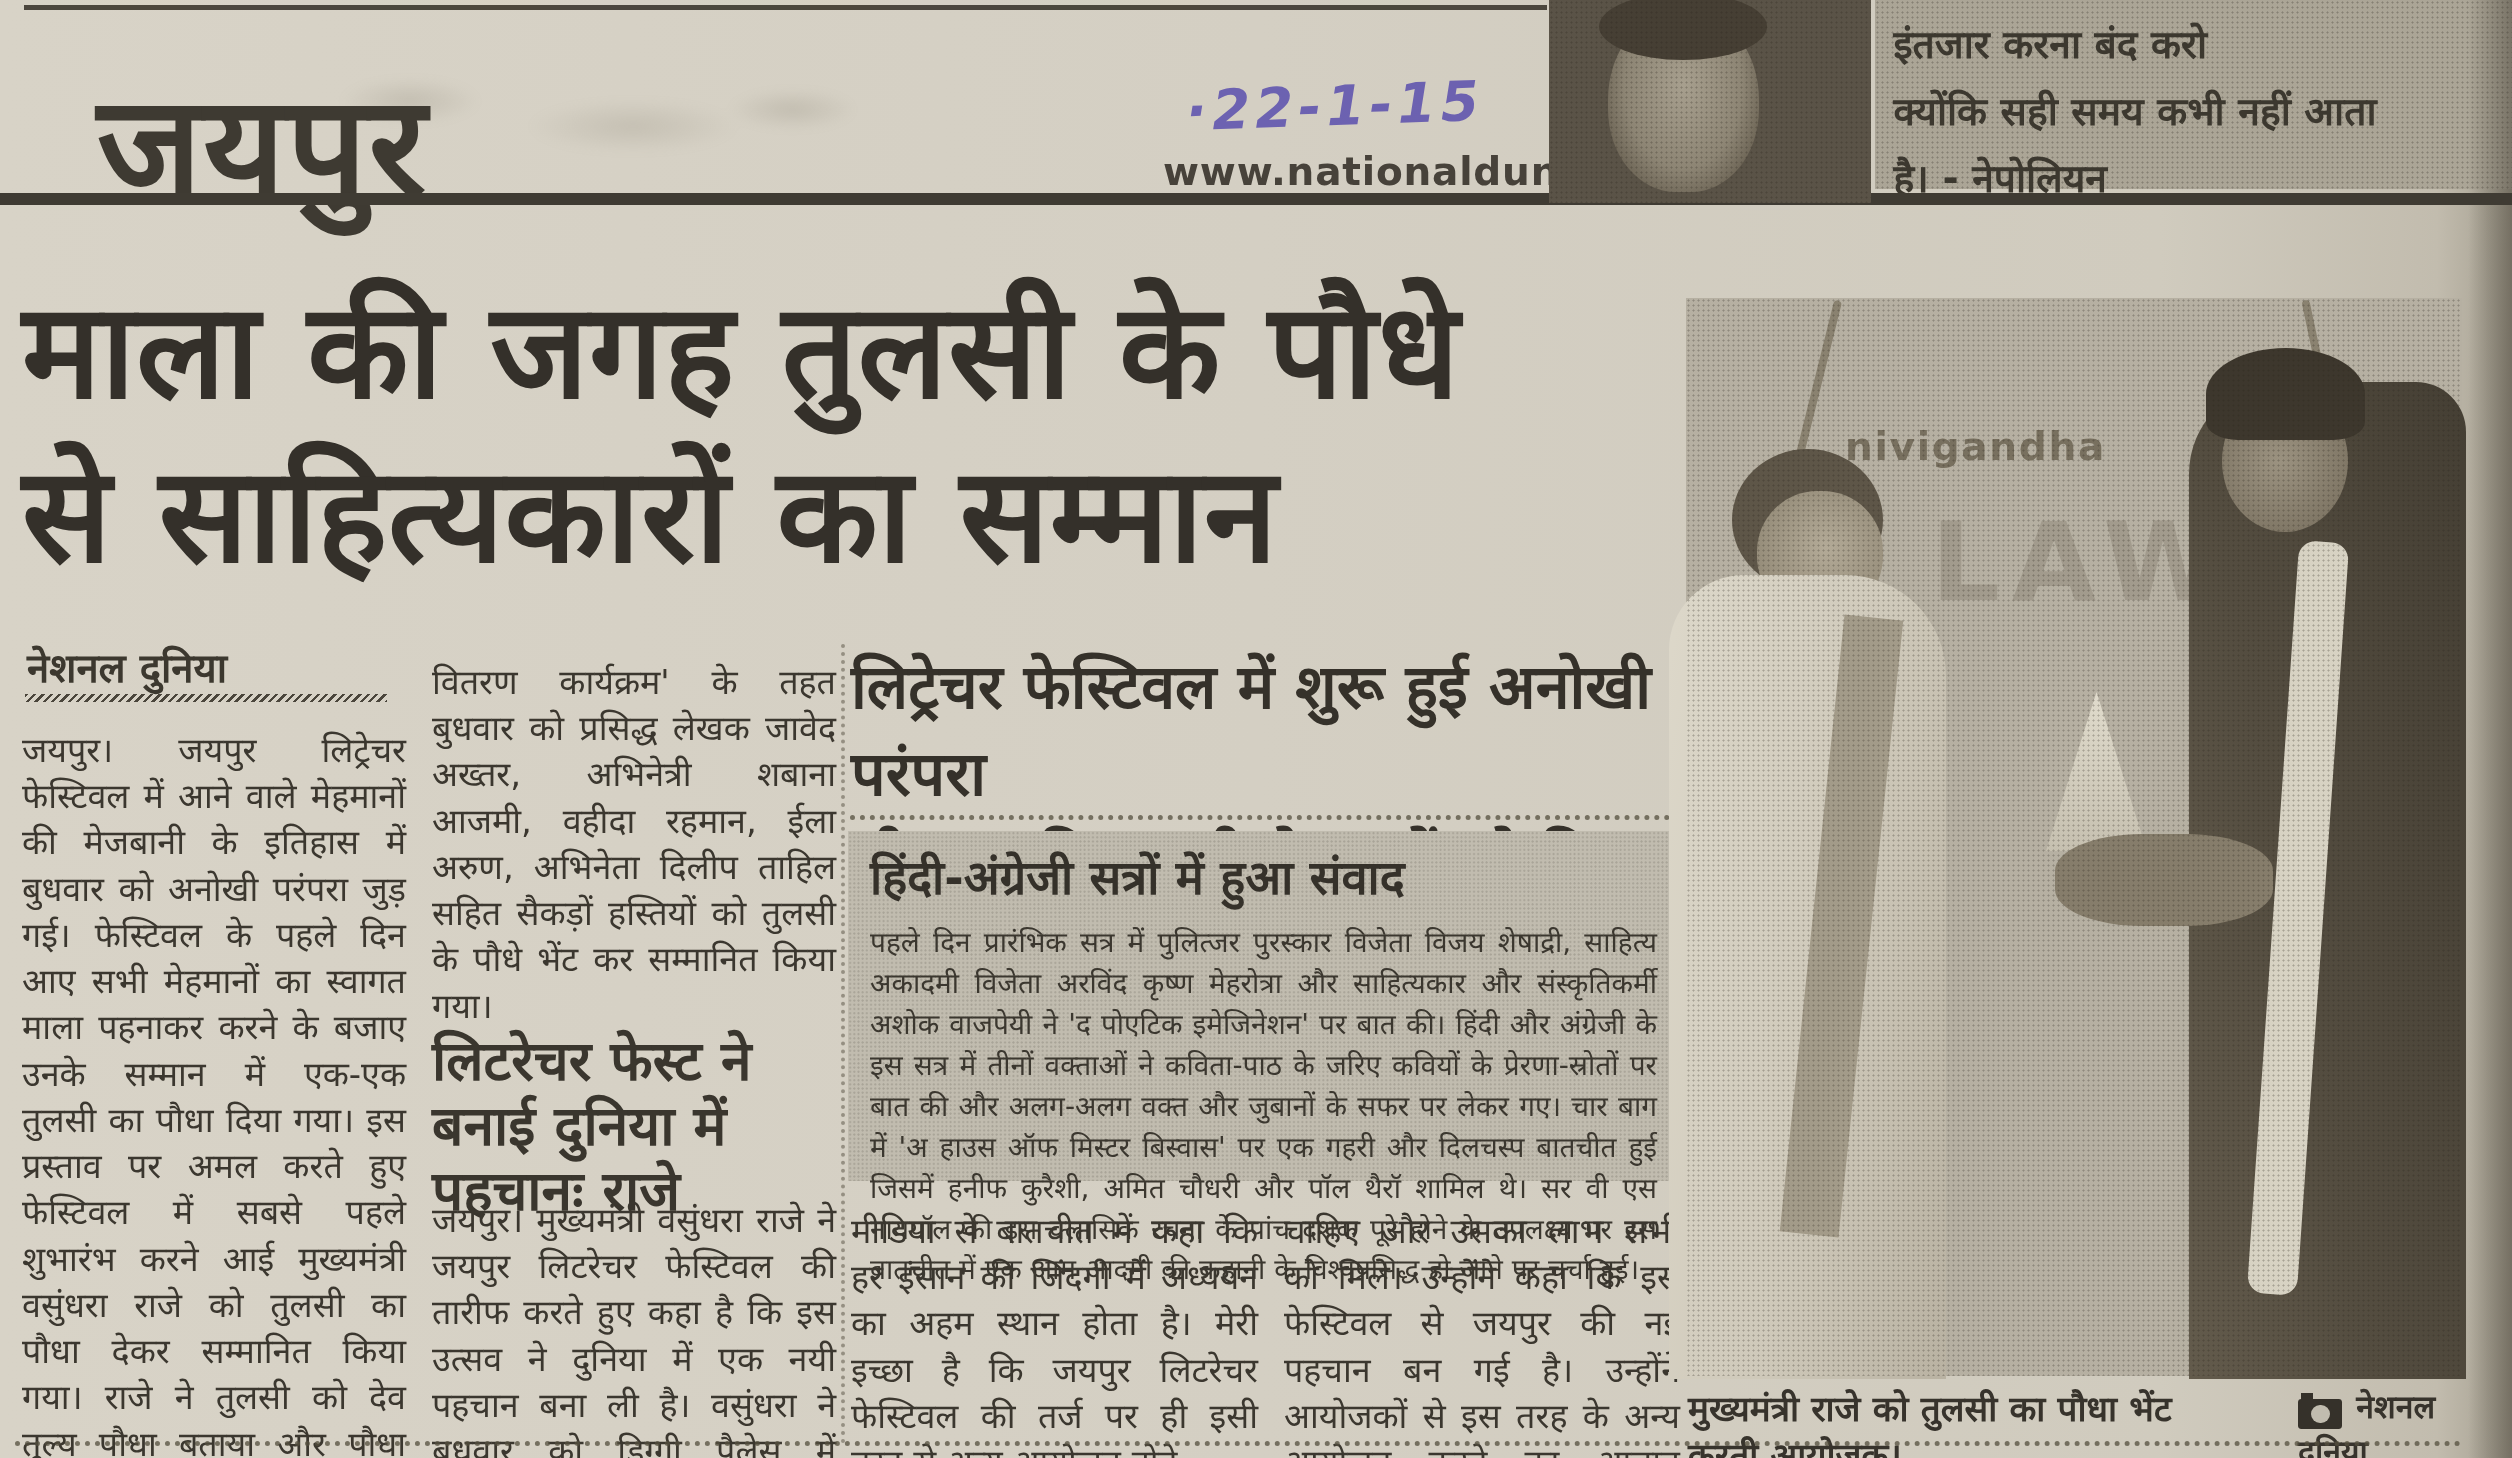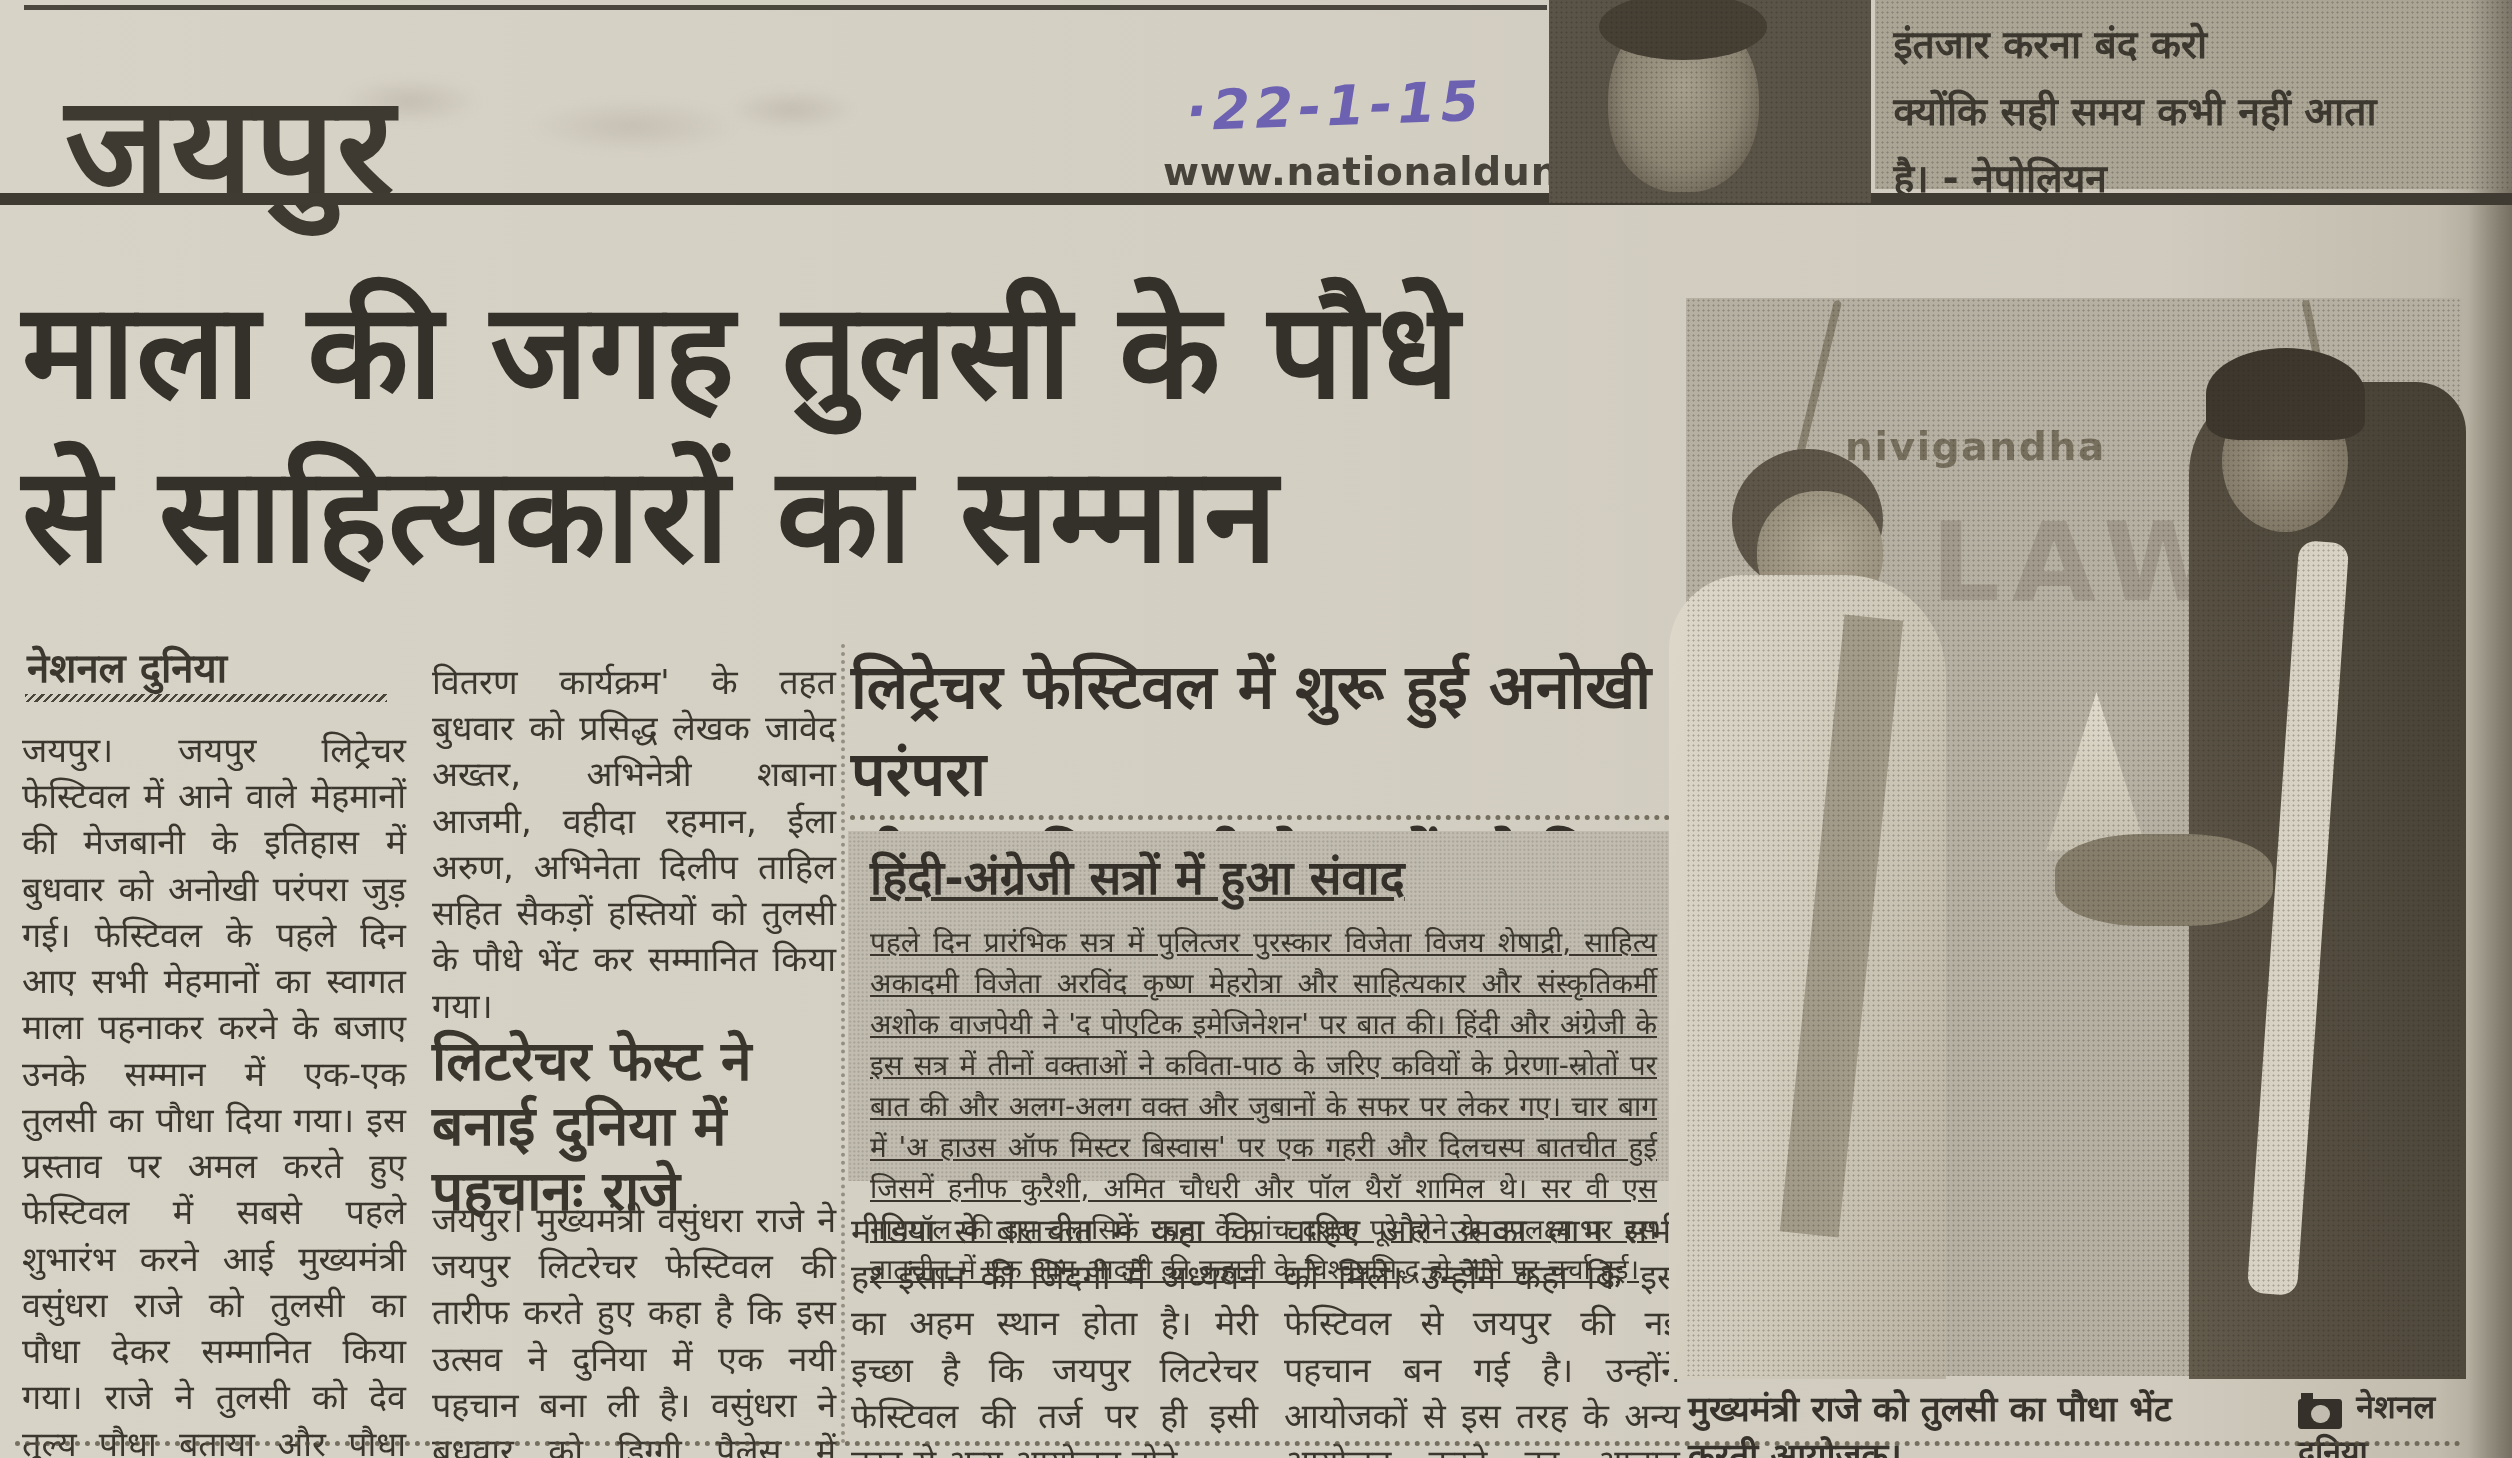--- a/index.html
+++ b/index.html
@@ -19,34 +19,34 @@
     background-size:4.2px 4.2px;
   }
   .rule-thin{background:#4c473e;height:5px;}
   .rule-thick{background:#3f3b33;height:11.7px;z-index:1;}
   .rule-dotted{height:0;border-top:5px dotted #55503f;opacity:.75;}
   .rule-zigzag{
     height:7.5px;
     background:repeating-linear-gradient(135deg,#4a453b 0 2.5px,transparent 2.5px 5.9px);
   }
   .vsep{width:0;border-left:4.2px dotted #6b6557;opacity:.6;}
-  .masthead-city{font-size:141px;font-weight:bold;letter-spacing:1.7px;color:#3e3a32;line-height:1;}
+  .masthead-city{font-size:141px;font-weight:bold;letter-spacing:1.7px;color:#3e3a32;line-height:1;margin-left:32px;}
   .hand-date{
     font-size:55px;color:#5b4fae;font-style:italic;font-weight:bold;
     transform:rotate(-2deg);letter-spacing:5px;opacity:.85;
   }
   .website{font-size:39px;font-weight:bold;color:#47423a;letter-spacing:0.8px;}
   .quote-box{background-color:#aba596;}
   .quote-text{font-size:39px;font-weight:bold;line-height:1.55;color:#3c382f;}
   .headline{font-size:132px;font-weight:bold;line-height:1.24;color:#34302a;letter-spacing:0.8px;}
   .byline{font-size:40px;font-weight:bold;color:#3c382f;}
   .bodytext{font-size:34px;line-height:1.36;text-align:justify;color:#3b372f;}
   .deck{font-size:61px;font-weight:bold;line-height:1.42;color:#35312a;}
   .subhead2{font-size:55px;font-weight:bold;line-height:1.18;color:#3a362e;margin-top:40px;}
-  .box{background-color:#c1bcaf;text-decoration:underline;}
+  .box{background-color:#c1bcaf;}
   .box-head{font-size:47px;font-weight:bold;color:#35312a;margin:0 0 15px 0;}
   .box-body{font-size:28px;line-height:1.46;text-align:justify;color:#3b372f;}
   .caption{font-size:35px;font-weight:bold;color:#37332c;}
   .credit{font-size:32px;font-weight:bold;color:#37332c;}
   .photo-main{background-color:#b6b0a2;}
   .photo-portrait{background-color:#5a5347;}
   .ghost-smudge{filter:blur(5px);opacity:.25;}
   
   .shape{position:absolute;}
   .cam{position:relative;width:44px;height:30px;background:#35312a;border-radius:3.4px;display:inline-block;vertical-align:middle;}

